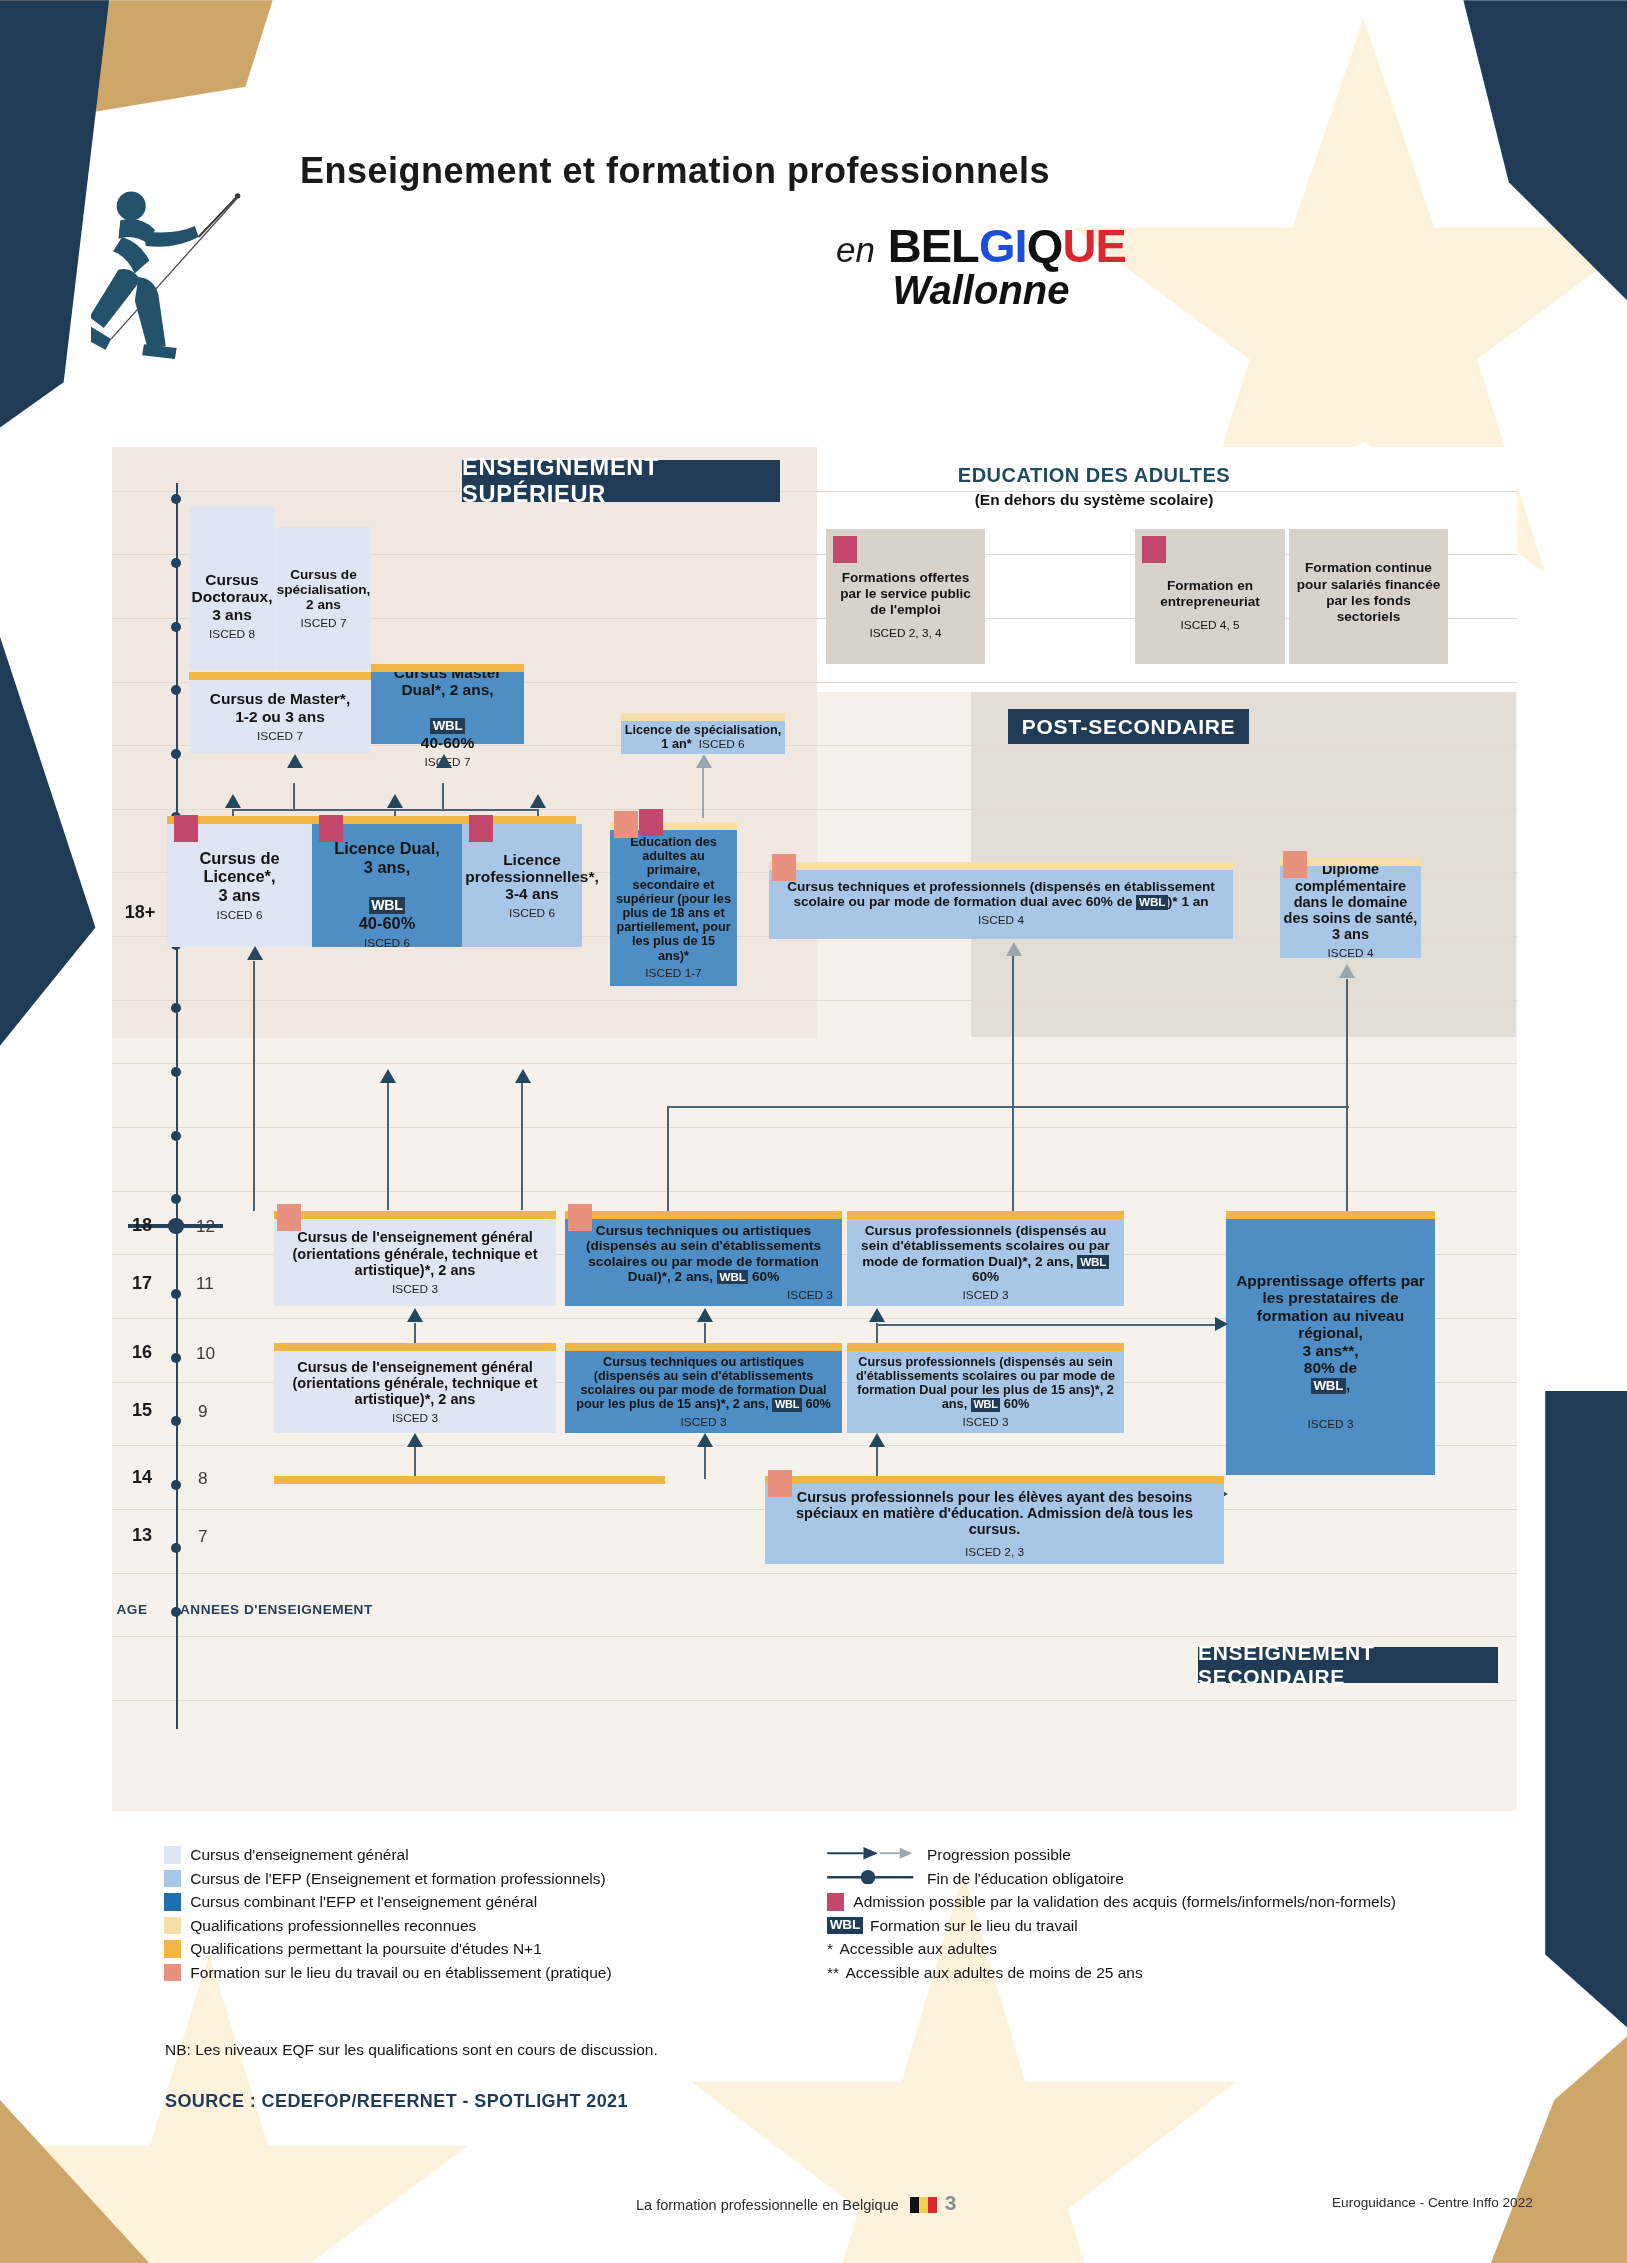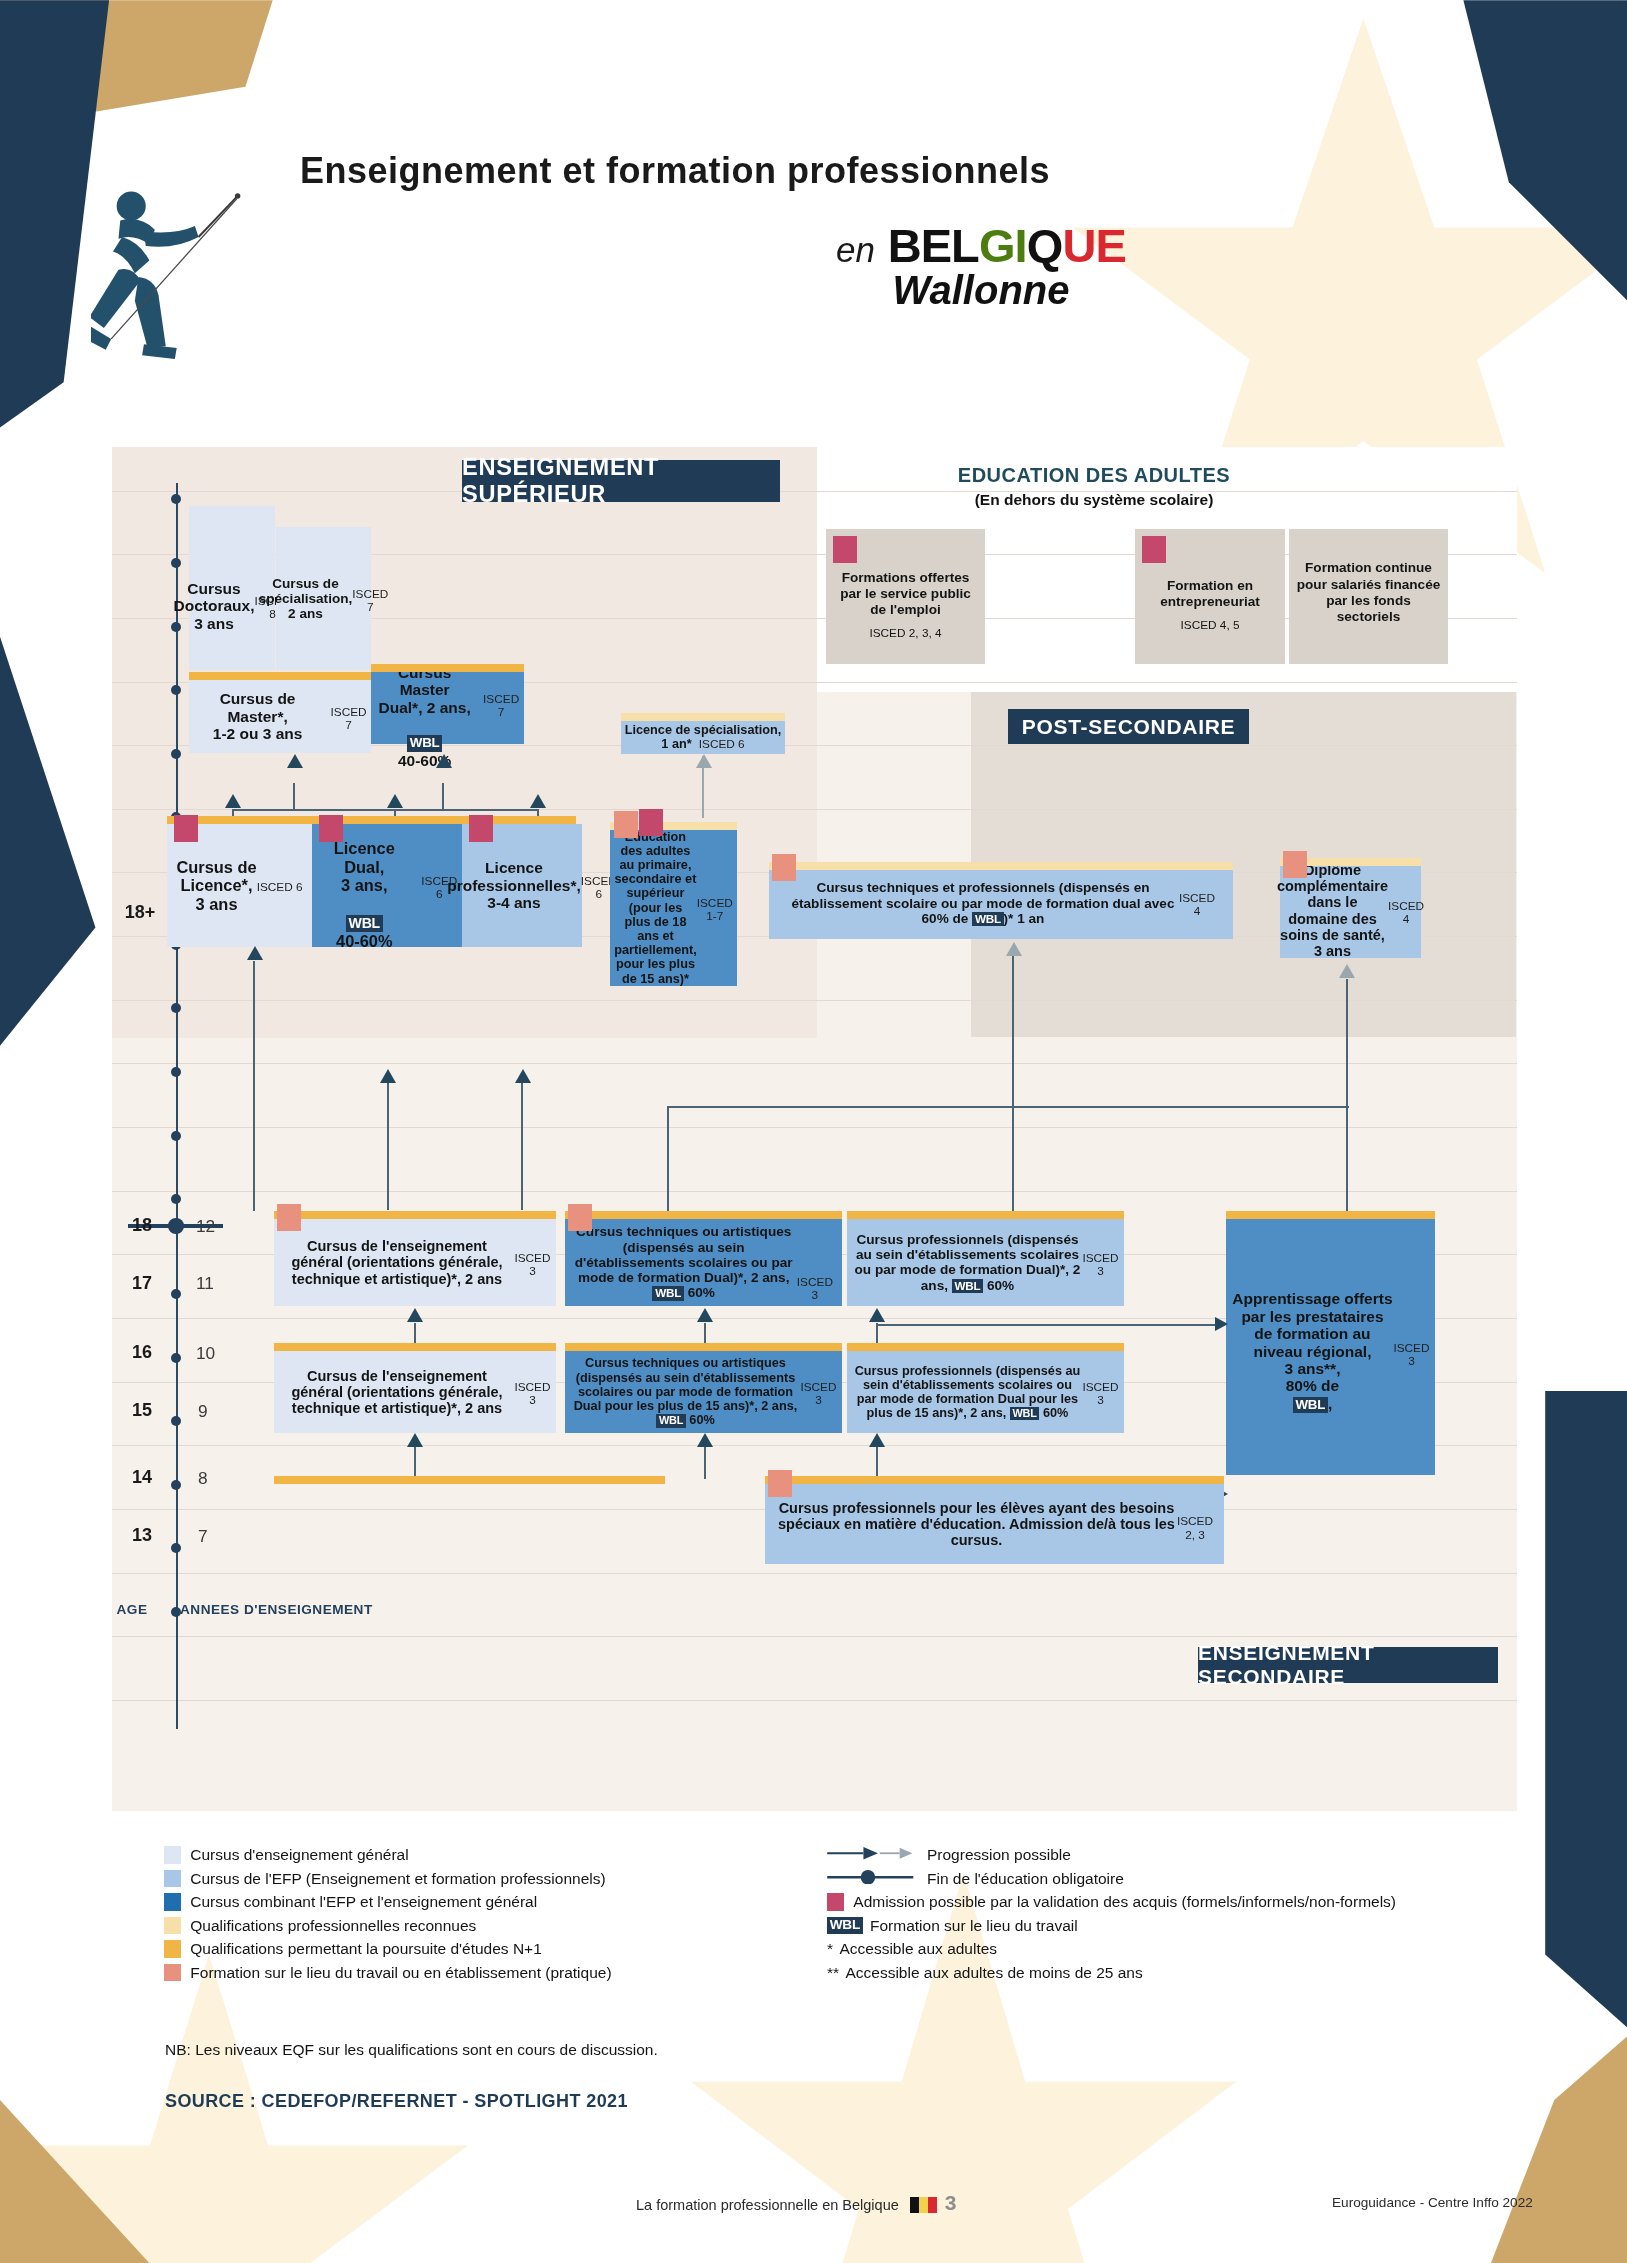--- a/index.html
+++ b/index.html
@@ -20,21 +20,21 @@
   .main-title {
     position: absolute; left: 300px; top: 150px;
     font-size: 36px; font-weight: bold; color: #1a1a1a;
     letter-spacing: 0.5px;
   }
   .logo-wrap { position: absolute; left: 836px; top: 218px; }
   .logo-line1 { display: flex; align-items: baseline; }
   .logo-en { font-size: 35px; color: #1a1a1a; font-style: italic; margin-right: 12.7px; font-family: "Liberation Sans", sans-serif; }
   .logo-belgique { font-size: 47px; font-weight: bold; letter-spacing: -0.9px; }
   .logo-belgique .k { color: #111111; }
-  .logo-belgique .y { color: #4d7c0f; }
+  .logo-belgique .y { color: #1d4ed8; }
   .logo-belgique .r { color: #d9282f; }
   .logo-wallonne {
     font-size: 40px; font-style: italic; font-weight: bold; color: #111111;
     text-align: center; margin-top: -5.5px;
   }
 
   
   .panel {
     position: absolute; left: 112px; top: 447px; width: 1405px; height: 1364px;
     background: #f6f1ea; z-index: 4;
@@ -63,21 +63,21 @@
   .axis-caption { position: absolute; font-size: 13.6px; font-weight: bold; color: #23405c; letter-spacing: 0.5px; }
 
   
   .banner {
     position: absolute; background: #1f3b56; color: #fff;
     font-weight: bold; letter-spacing: 0.7px;
     display: flex; align-items: center; justify-content: center;
   }
 
   
-  .box { position: absolute; display: flex; flex-direction: row;
+  .box { position: absolute; display: flex; flex-direction: column;
          align-items: center; justify-content: center; text-align: center;
          color: #141414; font-weight: bold; line-height: 1.12; }
   .box .isced { font-weight: normal; font-size: 11.8px; margin-top: 4.5px; color: #1e1e1e; }
   .c-gen  { background: #dde6f2; }
   .c-efp  { background: #a8c7e6; }
   .c-comb { background: #4e8ec4; }
   .topbar { position: absolute; left: 0; top: 0; height: 8.2px; width: 100%; }
   .q-rec  { background: #f6dfa8; }
   .q-n1   { background: #f0b544; }
   .wbl {

